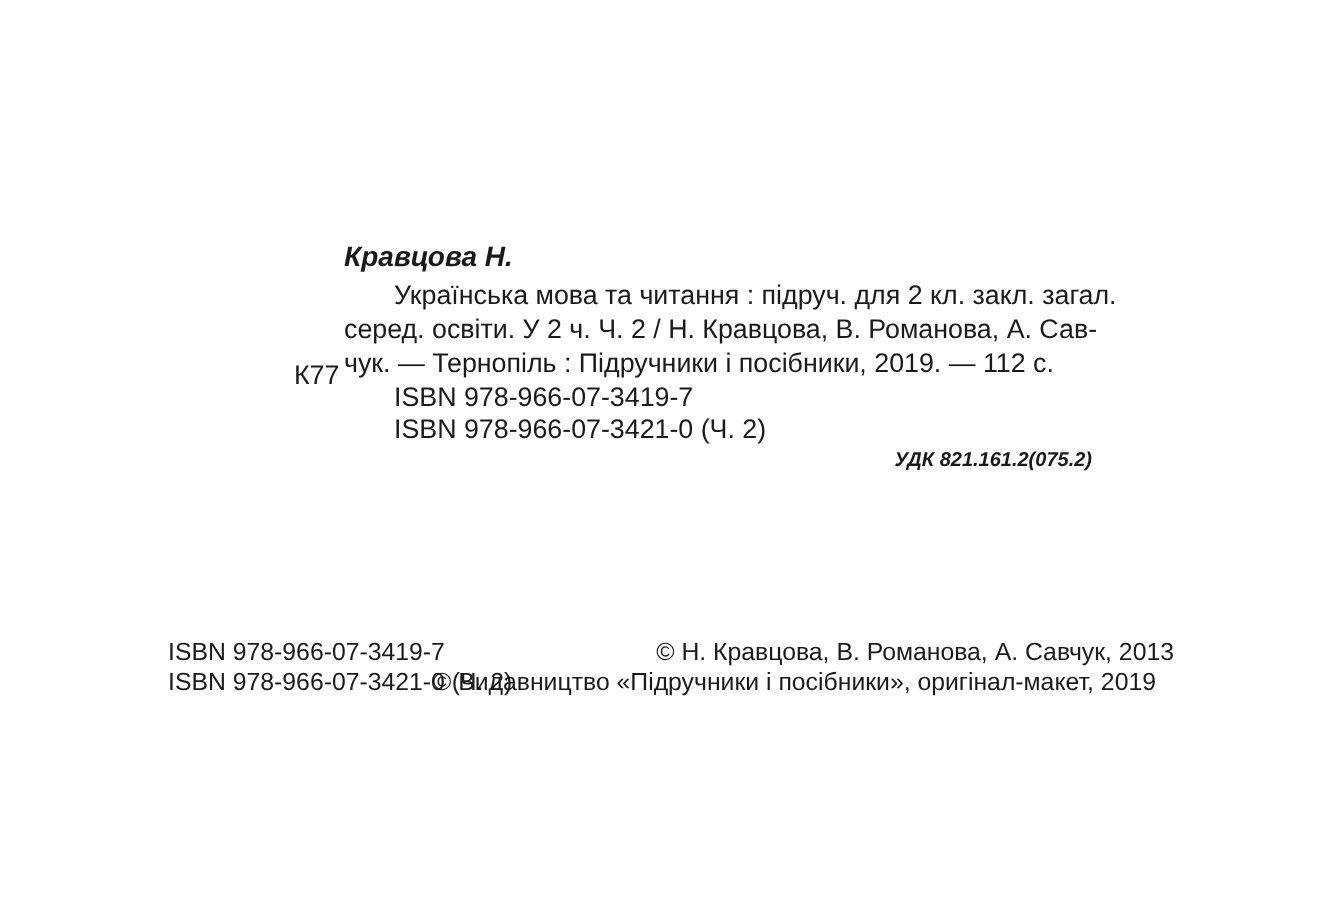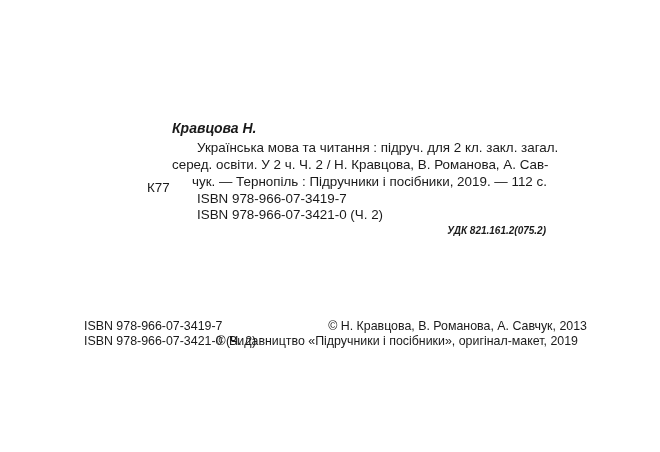--- a/index.html
+++ b/index.html
@@ -6,21 +6,21 @@
     body {
       width: 660px; height: 452px; background: #ffffff; position: relative;
       font-family: "Liberation Sans", sans-serif; color: #1a1a1a; overflow: hidden;
     }
     .t { position: absolute; white-space: nowrap; font-size: 13.4px; line-height: 17px; }
     .bold { font-weight: bold; font-style: italic; }
     .author { left: 172px; top: 120px; font-size: 14px; }
     .code { left: 147px; top: 139px; margin-top: 40px; }
     .l1 { left: 197px; top: 139px; }
     .l2 { left: 172px; top: 156px; word-spacing: 0px; }
-    .l3 { left: 172px; top: 173px; margin-left: 20px; }
+    .l3 { left: 172px; top: 173px; }
     .isbn1 { left: 197px; top: 190px; }
     .isbn2 { left: 197px; top: 206px; }
     .udk { right: 114px; top: 222px; font-size: 10px; }
     .fs { font-size: 12.4px; }
     .bisbn1 { left: 84px; top: 318px; }
     .bisbn2 { left: 84px; top: 333px; }
     .copy1 { right: 73px; top: 318px; }
     .copy2 { right: 82px; top: 333px; }
   </style>
 </head>

